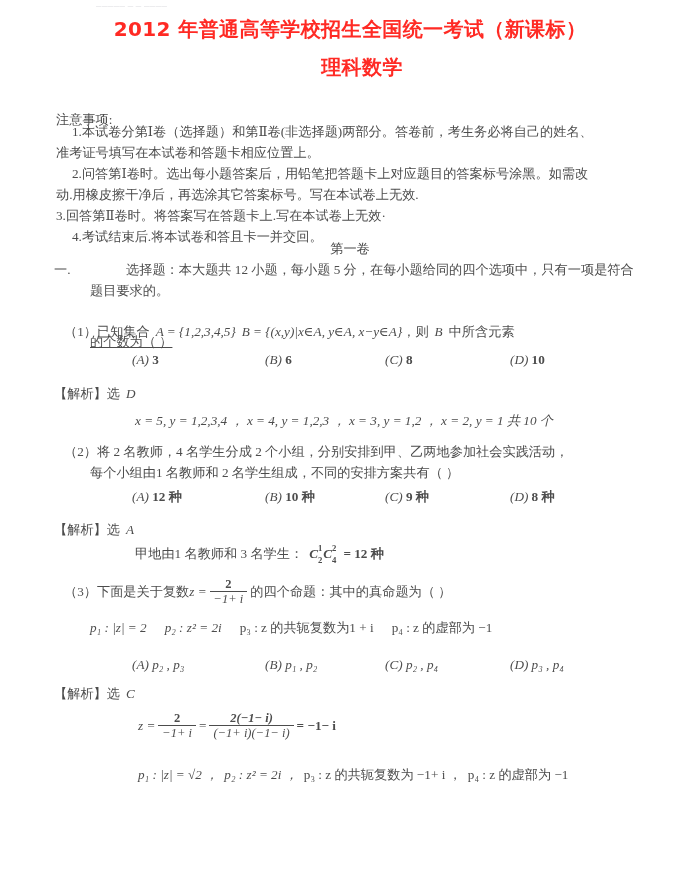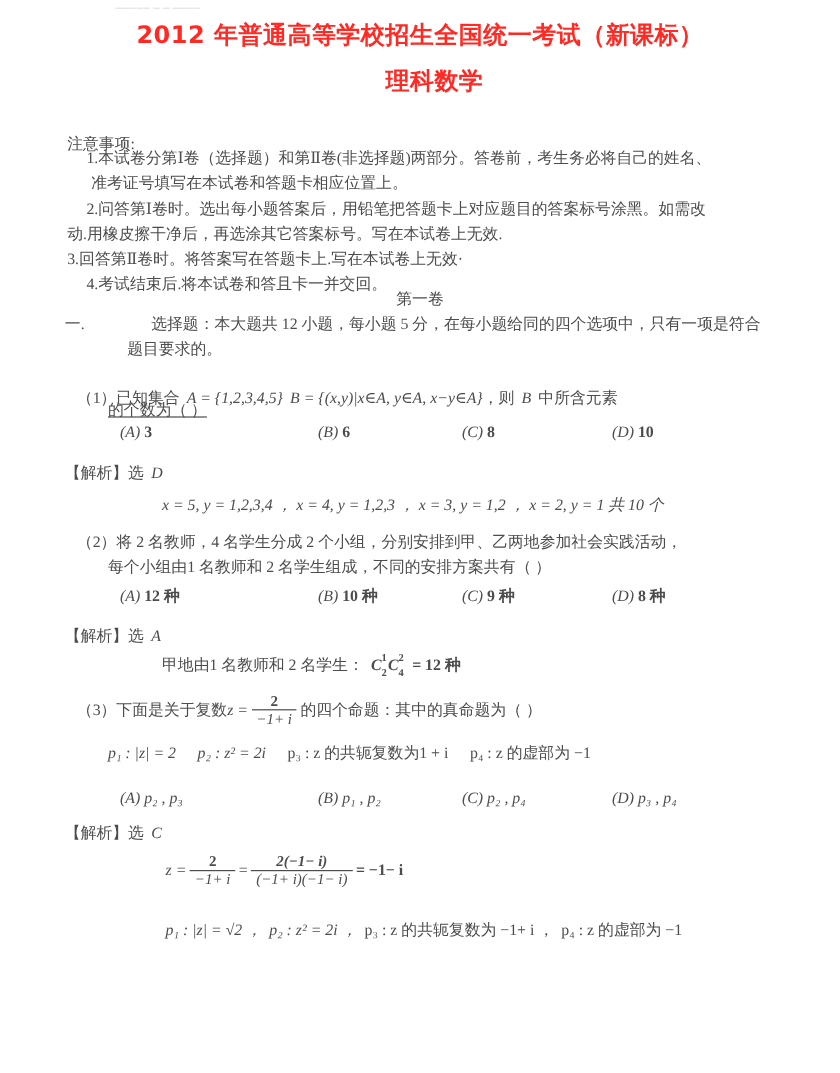--- a/index.html
+++ b/index.html
@@ -58,57 +58,57 @@
   }
   .body-text {
     position: absolute;
     font-size: 13.2px;
     line-height: 21px;
     color: #4c4c4c;
     white-space: nowrap;
   }
   .notice-head { top: 109px; left: 56px; }
   .n1a { top: 121px; left: 72px; }
-  .n1b { top: 142px; left: 56px; margin-left: 20px; }
+  .n1b { top: 142px; left: 56px; }
   .n2a { top: 163px; left: 72px; }
   .n2b { top: 184px; left: 56px; }
   .n3  { top: 205px; left: 56px; }
   .n4  { top: 226px; left: 72px; }
 
   .juan1 {
     position: absolute;
     top: 240px;
     left: 0;
     width: 700px;
     text-align: center;
     font-size: 13.2px;
     color: #4c4c4c;
   }
 
   .sec1-marker { top: 259px; left: 54px; }
   .sec1-line1  { top: 259px; left: 126px; }
-  .sec1-line2  { top: 280px; left: 106px; }
+  .sec1-line2  { top: 280px; left: 90px; }
 
   .q { position: absolute; font-size: 13.2px; color: #4c4c4c; white-space: nowrap; }
 
   .q1-l1 { top: 307px; left: 64px; margin-top: 16px; }
   .q1-l2 { top: 333px; left: 90px; text-decoration: underline; }
 
   .opts {
     position: absolute;
     width: 700px;
     left: 0;
     font-size: 13.2px;
     color: #4c4c4c;
   }
   .opts span.op {
     position: absolute;
     white-space: nowrap;
   }
-  .op-a { left: 100px; }
+  .op-a { left: 132px; }
   .op-b { left: 265px; }
   .op-c { left: 385px; }
   .op-d { left: 510px; }
 
   .q1-opts { top: 352px; }
   .q1-ans  { top: 385px; left: 54px; }
   .q1-work { top: 412px; left: 135px; }
 
   .q2-l1 { top: 443px; left: 64px; }
   .q2-l2 { top: 464px; left: 90px; }
@@ -222,21 +222,21 @@
     <span class="op op-b"><span class="it">(B)</span> <span class="bd">10 种</span></span>
     <span class="op op-c"><span class="it">(C)</span> <span class="bd">9 种</span></span>
     <span class="op op-d"><span class="it">(D)</span> <span class="bd">8 种</span></span>
   </div>
 
   <div class="q q2-ans">
     <span>【解析】选</span><span class="sp"></span><span class="it">A</span>
   </div>
 
   <div class="q q2-work">
-    <span>甲地由1 名教师和 2 名学生：</span><span class="sp"></span><span class="comb">C<span class="cs"><i class="csup">1</i><i class="csub">2</i></span></span><span class="comb">C<span class="cs"><i class="csup">2</i><i class="csub">4</i></span></span><span class="sp"></span><span class="bd">= 12 种</span>
+    <span>甲地由1 名教师和 3 名学生：</span><span class="sp"></span><span class="comb">C<span class="cs"><i class="csup">1</i><i class="csub">2</i></span></span><span class="comb">C<span class="cs"><i class="csup">2</i><i class="csub">4</i></span></span><span class="sp"></span><span class="bd">= 12 种</span>
   </div>
 
   <div class="q q3-l1">
     <span>（3）</span><span>下面是关于复数</span><span class="it">z =</span><span class="frac"><span class="num">2</span><span class="den it">−1+ i</span></span><span>的四个命题：其中的真命题为（          ）</span>
   </div>
 
   <div class="q q3-l2">
     <span class="it">p₁ : |z| = 2</span><span class="sp"></span><span class="sp"></span><span class="sp"></span><span class="it">p₂ : z² = 2i</span><span class="sp"></span><span class="sp"></span><span class="sp"></span><span>p₃ : z 的共轭复数为1 + i</span><span class="sp"></span><span class="sp"></span><span class="sp"></span><span>p₄ : z 的虚部为 −1</span>
   </div>
 

